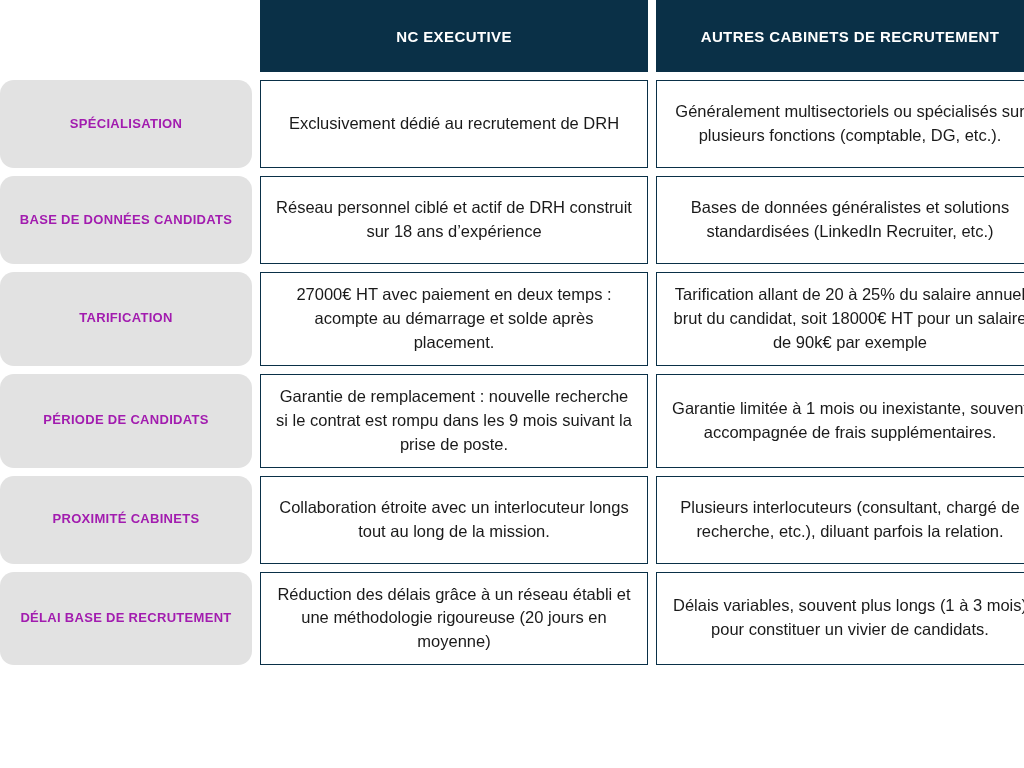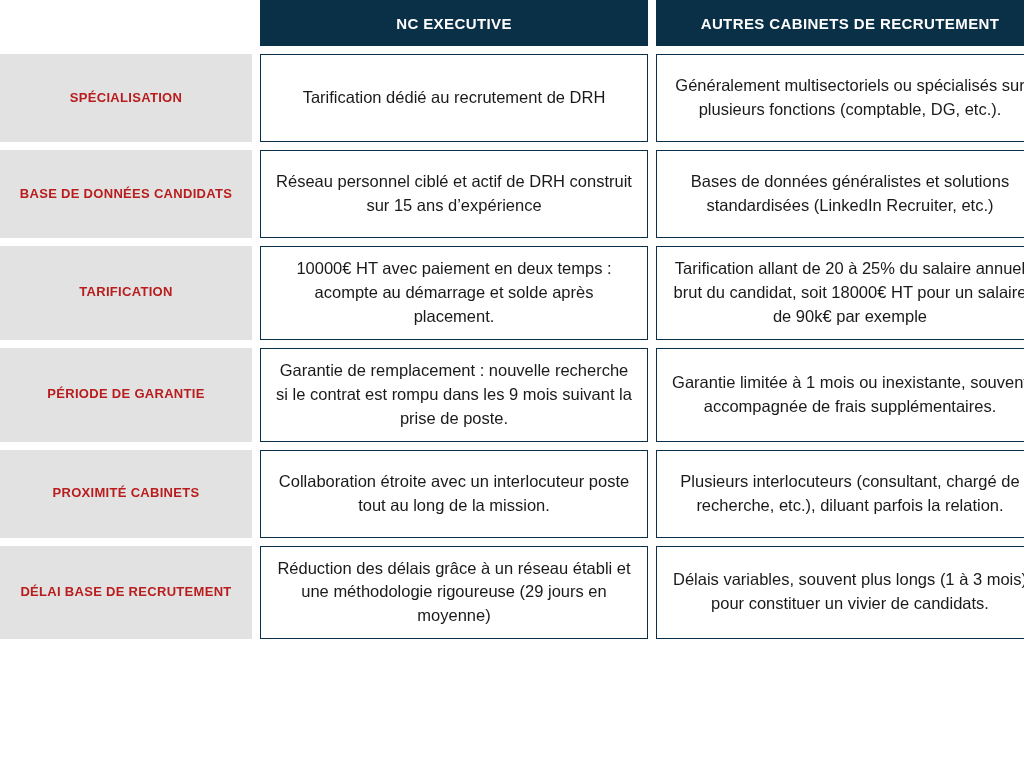--- a/index.html
+++ b/index.html
@@ -30,34 +30,35 @@
     background: #ffffff;
     border: none;
   }
   .hdr-cell {
     background: #0a3047;
     color: #ffffff;
     font-size: 15px;
     font-weight: bold;
     letter-spacing: 0.4px;
     text-align: center;
-    height: 46px;
+    height: 72px;
     padding: 6px 10px;
     box-sizing: border-box;
   }
   .row-label {
     background: #e2e2e2;
-    color: #b91c1c;
+    color: #a21caf;
     font-size: 13px;
     font-weight: bold;
     letter-spacing: 0.3px;
     text-align: center;
     padding: 10px 14px;
     box-sizing: border-box;
     line-height: 1.45;
+    border-radius: 14px;
   }
   .cell {
     background: #ffffff;
     border: 1px solid #0a3047;
     color: #1a1a1a;
     font-size: 16.5px;
     line-height: 1.45;
     text-align: center;
     padding: 10px 12px;
     box-sizing: border-box;
@@ -76,42 +77,42 @@
   <thead>
     <tr>
       <th class="hdr-empty"></th>
       <th class="hdr-cell">NC EXECUTIVE</th>
       <th class="hdr-cell">AUTRES CABINETS DE RECRUTEMENT</th>
     </tr>
   </thead>
   <tbody>
     <tr class="body-row">
       <td class="row-label">SPÉCIALISATION</td>
-      <td class="cell">Tarification dédié au recrutement de DRH</td>
+      <td class="cell">Exclusivement dédié au recrutement de DRH</td>
       <td class="cell">Généralement multisectoriels ou spécialisés sur plusieurs fonctions (comptable, DG, etc.).</td>
     </tr>
     <tr class="body-row">
       <td class="row-label">BASE DE DONNÉES CANDIDATS</td>
-      <td class="cell">Réseau personnel ciblé et actif de DRH construit sur 15 ans d’expérience</td>
+      <td class="cell">Réseau personnel ciblé et actif de DRH construit sur 18 ans d’expérience</td>
       <td class="cell">Bases de données généralistes et solutions standardisées (LinkedIn Recruiter, etc.)</td>
     </tr>
     <tr class="body-row">
       <td class="row-label">TARIFICATION</td>
-      <td class="cell">10000€ HT avec paiement en deux temps : acompte au démarrage et solde après placement.</td>
+      <td class="cell">27000€ HT avec paiement en deux temps : acompte au démarrage et solde après placement.</td>
       <td class="cell">Tarification allant de 20 à 25% du salaire annuel brut du candidat, soit 18000€ HT pour un salaire de 90k€ par exemple</td>
     </tr>
     <tr class="body-row">
-      <td class="row-label">PÉRIODE DE GARANTIE</td>
+      <td class="row-label">PÉRIODE DE CANDIDATS</td>
       <td class="cell">Garantie de remplacement : nouvelle recherche si le contrat est rompu dans les 9 mois suivant la prise de poste.</td>
       <td class="cell">Garantie limitée à 1 mois ou inexistante, souvent accompagnée de frais supplémentaires.</td>
     </tr>
     <tr class="body-row">
       <td class="row-label">PROXIMITÉ CABINETS</td>
-      <td class="cell">Collaboration étroite avec un interlocuteur poste tout au long de la mission.</td>
+      <td class="cell">Collaboration étroite avec un interlocuteur longs tout au long de la mission.</td>
       <td class="cell">Plusieurs interlocuteurs (consultant, chargé de recherche, etc.), diluant parfois la relation.</td>
     </tr>
     <tr class="body-row">
       <td class="row-label">DÉLAI BASE DE RECRUTEMENT</td>
-      <td class="cell">Réduction des délais grâce à un réseau établi et une méthodologie rigoureuse (29 jours en moyenne)</td>
+      <td class="cell">Réduction des délais grâce à un réseau établi et une méthodologie rigoureuse (20 jours en moyenne)</td>
       <td class="cell">Délais variables, souvent plus longs (1 à 3 mois) pour constituer un vivier de candidats.</td>
     </tr>
   </tbody>
 </table>
 
 </body></html>

